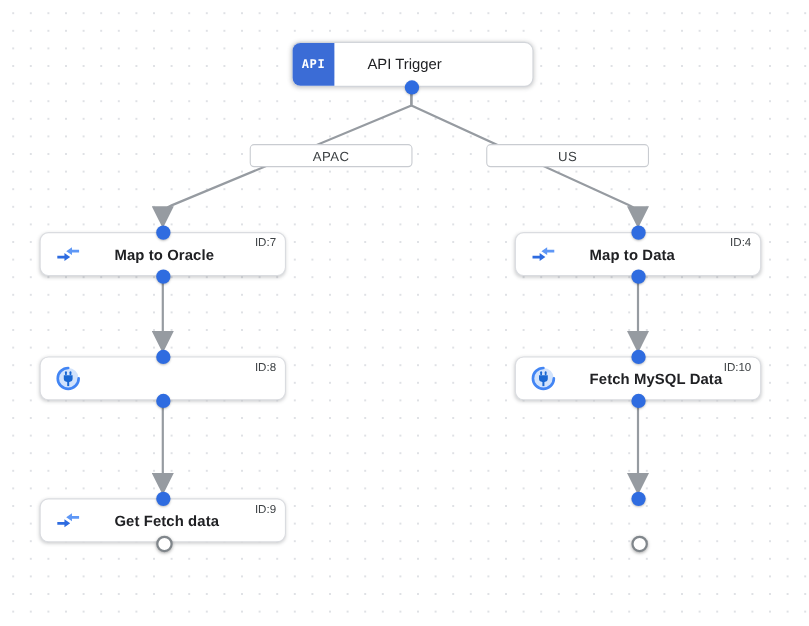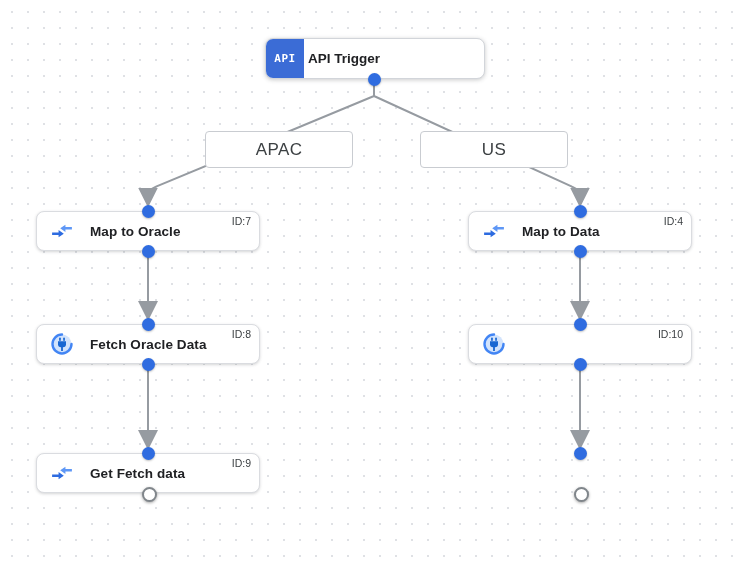--- a/index.html
+++ b/index.html
@@ -9,36 +9,36 @@
     background-image:radial-gradient(#dfe1e5 1.1px, transparent 1.4px);
     background-size:16px 16px;background-position:4px 4px;
     font-family:"Liberation Sans", sans-serif;
   }
   svg.edges{position:absolute;left:0;top:0;pointer-events:none;}
   .node{
     position:absolute;background:#fff;border:1px solid #dadce0;border-radius:8px;
     box-shadow:0 1px 3px rgba(60,64,67,.22);box-sizing:border-box;
     display:flex;align-items:center;
   }
-  .step{width:224px;height:40px;padding-left:13px;gap:16px;}
+  .step{width:224px;height:40px;padding-left:13px;gap:30px;}
   .step .title{font-size:13.5px;font-weight:700;color:#202124;letter-spacing:.1px;}
   .idb{position:absolute;top:3px;right:8px;font-size:10.5px;color:#3c4043;}
   .icon{display:inline-flex;width:24px;height:24px;align-items:center;justify-content:center;flex:0 0 auto;}
   .trigger{left:265px;top:38px;width:220px;height:41px;border:1px solid #d2d5da;
-    box-shadow:0 1px 4px rgba(60,64,67,.28);padding:0;gap:2px;}
+    box-shadow:0 1px 4px rgba(60,64,67,.28);padding:0;gap:16px;}
   .trigger .api-badge{
     width:38px;height:100%;background:#3b6cd6;color:#fff;border-radius:7px 0 0 7px;
     display:flex;align-items:center;justify-content:center;
     font-family:"DejaVu Sans Mono", monospace;font-size:11px;font-weight:700;letter-spacing:.5px;
   }
-  .trigger .title{font-size:13.5px;font-weight:700;color:#202124;margin-left:2px;}
+  .trigger .title{font-size:13.5px;font-weight:400;color:#202124;margin-left:14px;}
   .edge-label{
-    position:absolute;width:148px;height:37px;background:#fff;border:1px solid #c9ccd1;
+    position:absolute;width:148px;height:21px;background:#fff;border:1px solid #c9ccd1;
     border-radius:4px;box-sizing:border-box;display:flex;align-items:center;justify-content:center;
-    font-size:17px;color:#3c4043;letter-spacing:.4px;
+    font-size:12px;color:#3c4043;letter-spacing:.4px;margin-left:22px;
   }
   .port{position:absolute;width:13px;height:13px;border-radius:50%;background:#2f6ce0;
     box-shadow:0 1px 2px rgba(0,0,0,.25);}
   .port.terminal{background:#fff;border:2px solid #80868b;width:11px;height:11px;
     box-shadow:0 1px 3px rgba(0,0,0,.35);}
 </style>
 </head>
 <body>
 
 <div class="canvas">
@@ -82,21 +82,20 @@
     <span class="icon">
       <svg width="24" height="24" viewBox="0 0 24 24">
         <circle cx="12" cy="12" r="9.5" fill="#d2e3fc"></circle>
         <path d="M12 2.5 A9.5 9.5 0 1 0 21.5 12" fill="none" stroke="#4285f4" stroke-width="2.4" stroke-linecap="round"></path>
         <rect x="9.1" y="5.5" width="1.7" height="3.6" rx="0.8" fill="#1967d2"></rect>
         <rect x="13.2" y="5.5" width="1.7" height="3.6" rx="0.8" fill="#1967d2"></rect>
         <path d="M8 9.2 h8 v3 a3 3 0 0 1 -3 3 h-2 a3 3 0 0 1 -3 -3 z" fill="#1967d2"></path>
         <rect x="11.1" y="14.5" width="1.8" height="4.5" fill="#1967d2"></rect>
       </svg>
     </span>
-    <span class="title">Fetch Oracle Data</span>
     <span class="idb">ID:8</span>
   </div>
 
   <div class="node step" style="left:36px;top:453px">
     <span class="icon">
       <svg width="22" height="18" viewBox="0 0 24 20">
         <path d="M1 11.6h7.2V9L14 13l-5.8 4v-2.6H1z" fill="#2d6be0"></path>
         <path d="M23 8.4h-7.2V11L10 7l5.8-4v2.6H23z" fill="#5e97f6"></path>
       </svg>
     </span>
@@ -119,20 +118,21 @@
     <span class="icon">
       <svg width="24" height="24" viewBox="0 0 24 24">
         <circle cx="12" cy="12" r="9.5" fill="#d2e3fc"></circle>
         <path d="M12 2.5 A9.5 9.5 0 1 0 21.5 12" fill="none" stroke="#4285f4" stroke-width="2.4" stroke-linecap="round"></path>
         <rect x="9.1" y="5.5" width="1.7" height="3.6" rx="0.8" fill="#1967d2"></rect>
         <rect x="13.2" y="5.5" width="1.7" height="3.6" rx="0.8" fill="#1967d2"></rect>
         <path d="M8 9.2 h8 v3 a3 3 0 0 1 -3 3 h-2 a3 3 0 0 1 -3 -3 z" fill="#1967d2"></path>
         <rect x="11.1" y="14.5" width="1.8" height="4.5" fill="#1967d2"></rect>
       </svg>
     </span>
+    <span class="title">Fetch MySQL Data</span>
     <span class="idb">ID:10</span>
   </div>
 
 
   <div class="port" style="left:367.5px;top:72.5px"></div>
 
   <div class="port" style="left:141.5px;top:204.5px"></div>
   <div class="port" style="left:141.5px;top:244.5px"></div>
   <div class="port" style="left:141.5px;top:317.5px"></div>
   <div class="port" style="left:141.5px;top:357.5px"></div>

